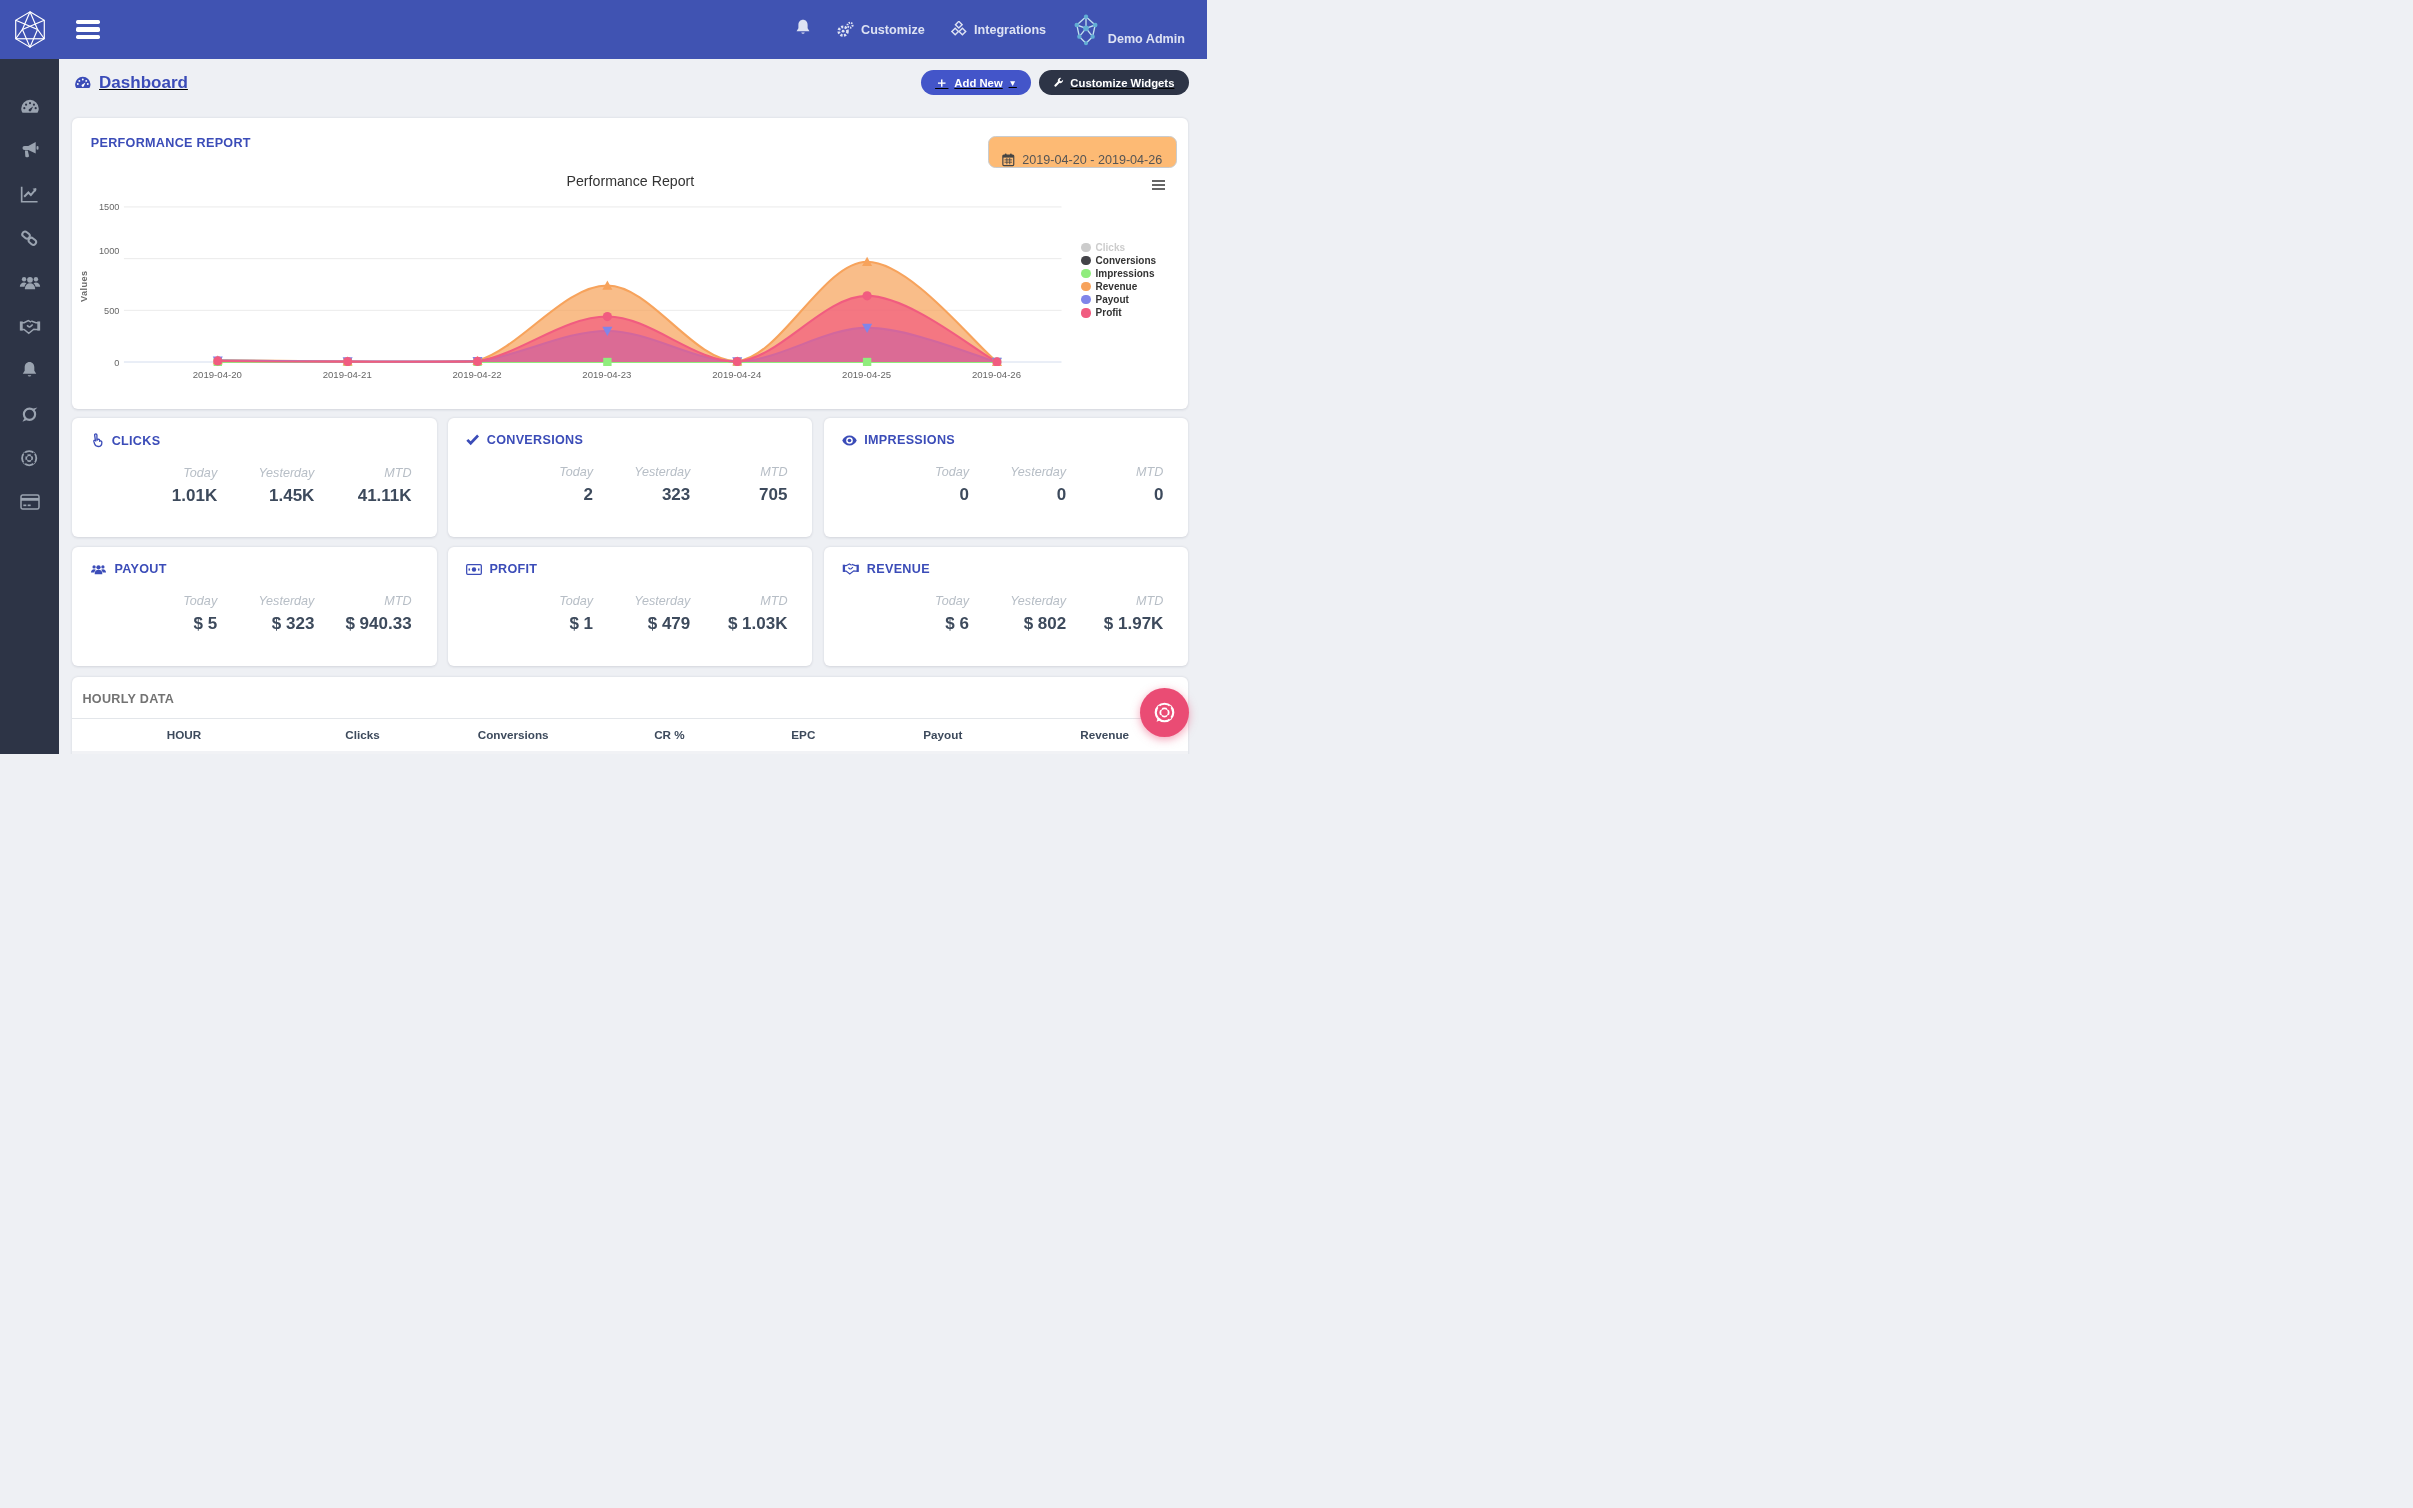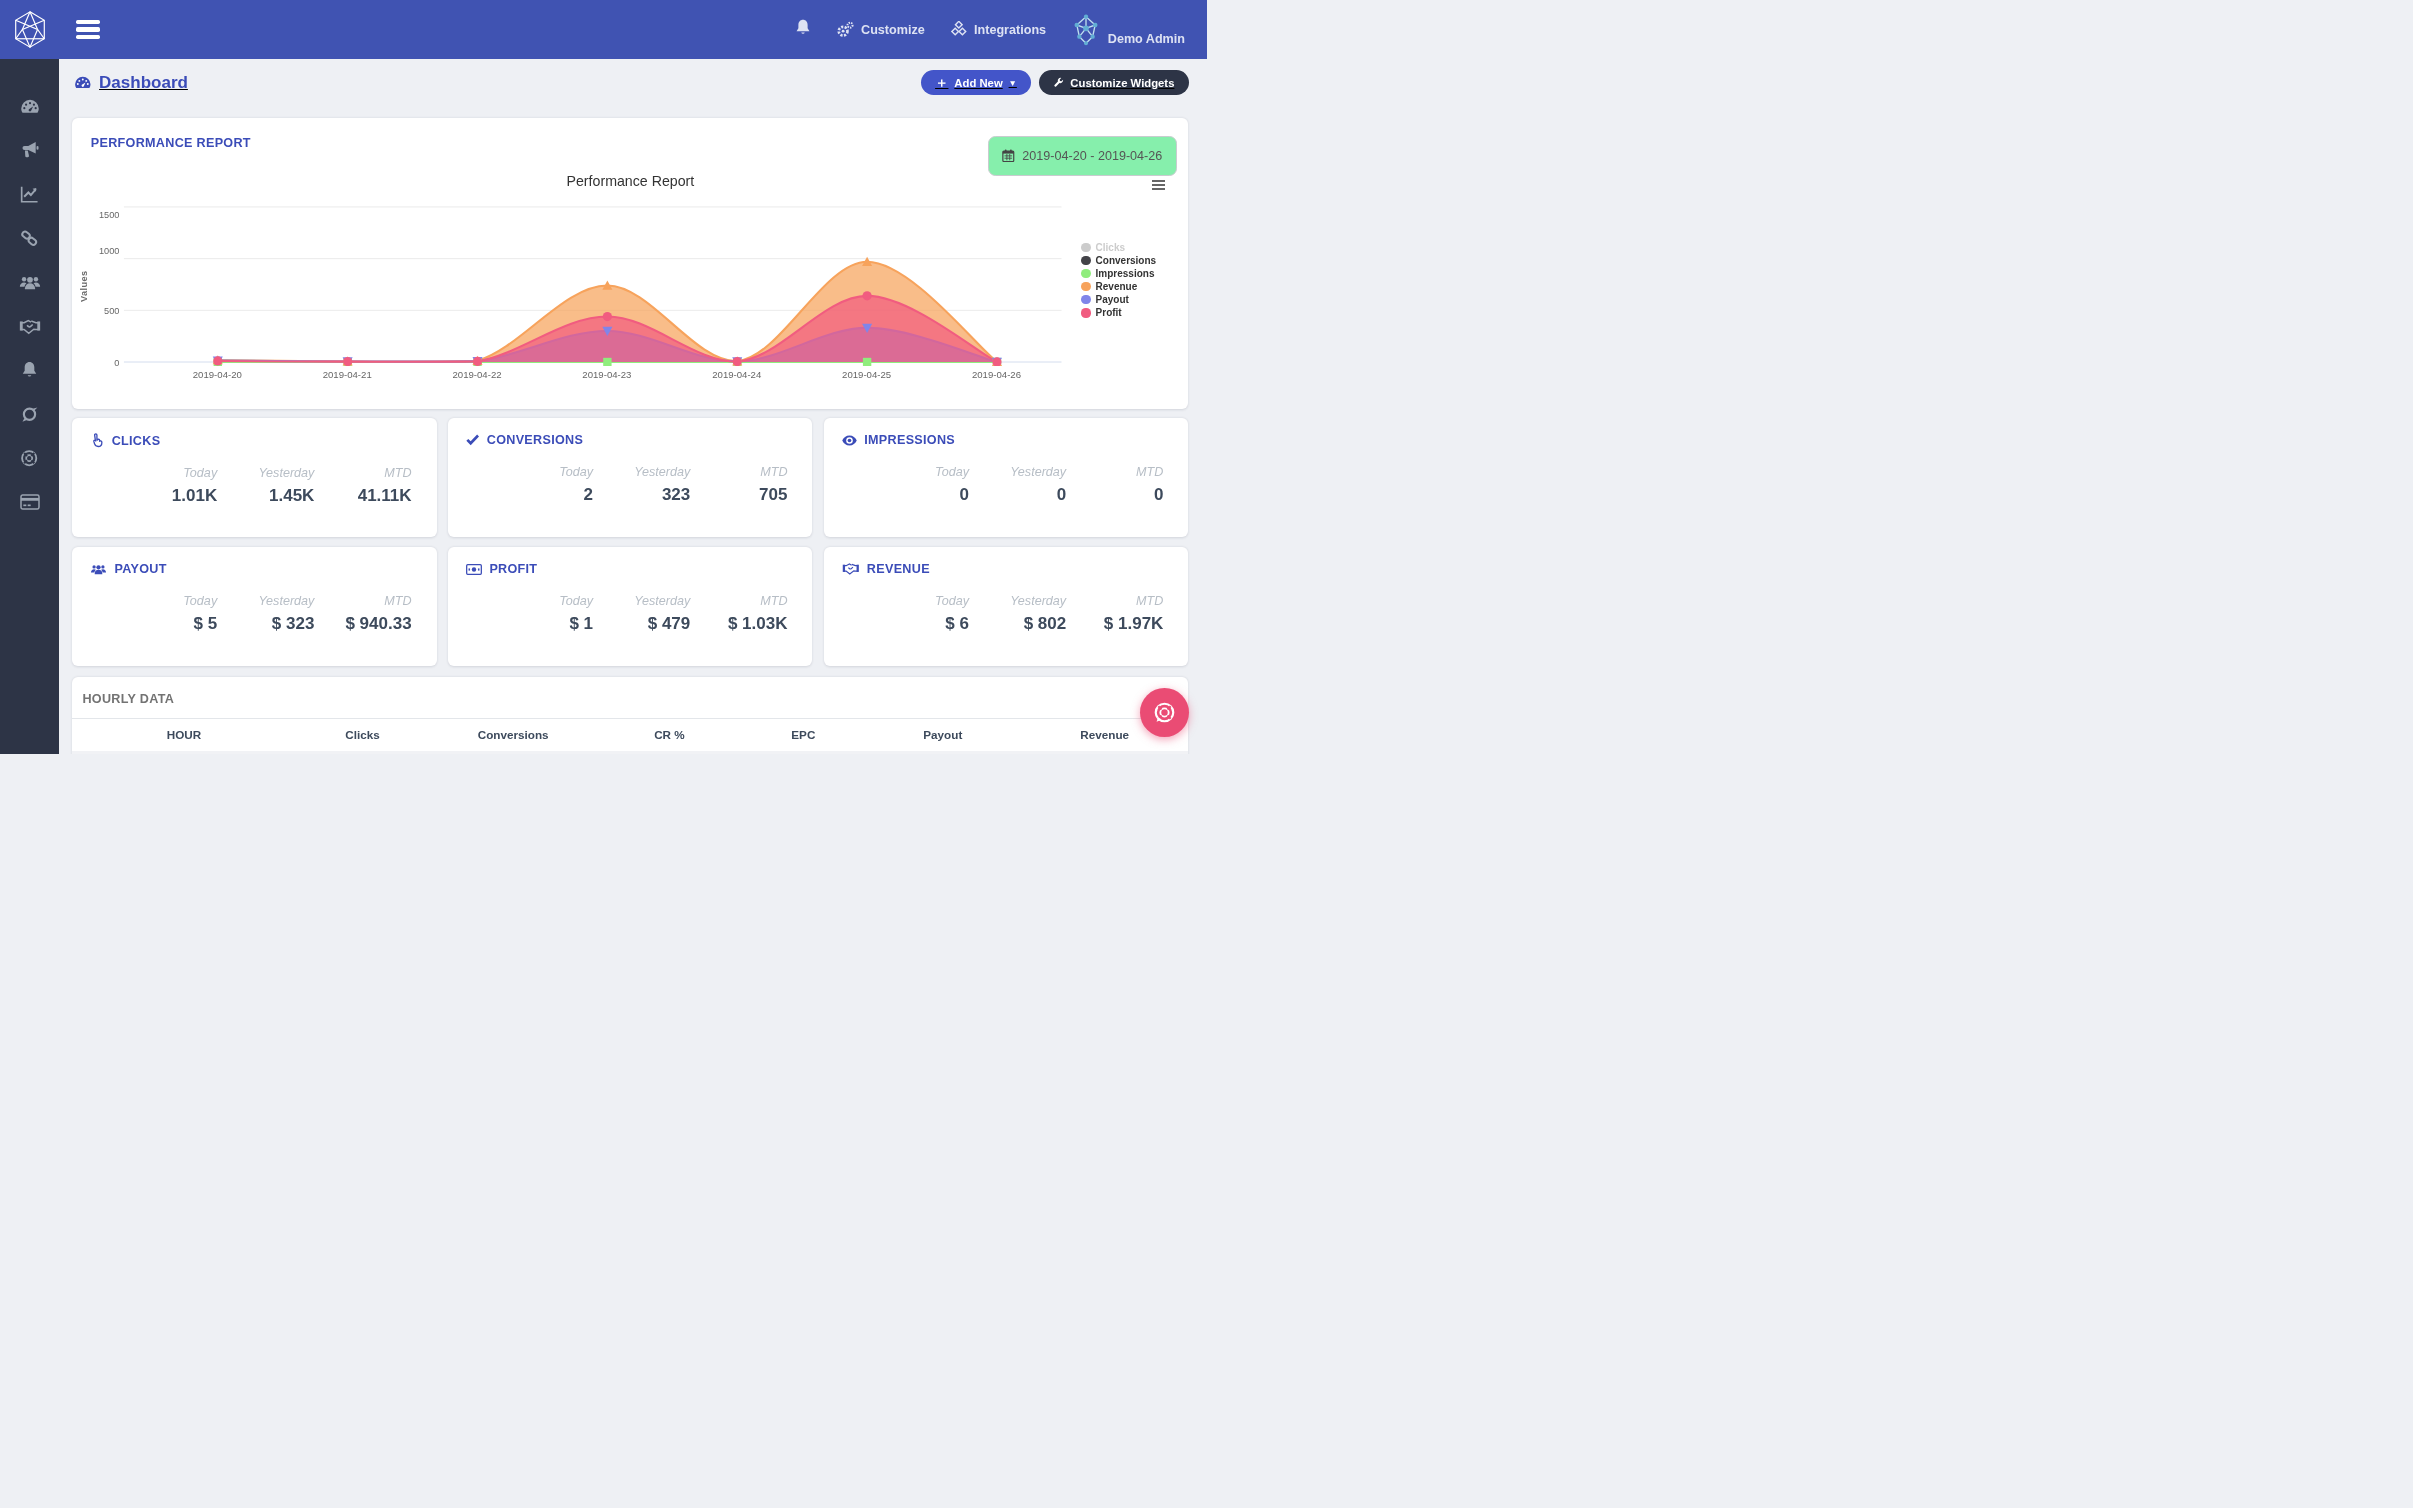--- a/index.html
+++ b/index.html
@@ -27,21 +27,21 @@
   .btn { height:25px; border:none; border-radius:12.6px; color:#fff; font-size:11.3px; font-weight:700; display:flex; align-items:center; gap:5.9px; padding:0 14.2px; cursor:pointer; font-family:"Liberation Sans",sans-serif; }
   .btn-blue { background:#4355c9; }
   .btn-dark { background:#2d3446; }
   .caret { font-size:8.4px; }
 
   .card { background:#ffffff; border-radius:5.9px; box-shadow:0 0.8px 2.5px rgba(45,52,70,.14); }
 
   
   .perf { position:absolute; left:13.4px; top:59px; width:1116px; height:291px; }
   .perf-title { position:absolute; left:18.4px; top:18.4px; font-size:12.6px; font-weight:700; letter-spacing:0.3px; color:#3b4cb8; }
-  .daterange { position:absolute; right:11.7px; top:17.6px; height:40px; border:0.8px solid #c9cccf; border-radius:7.5px; background:#86efac; display:flex; align-items:center; gap:7.5px; padding:0 13.4px; font-size:12.6px; color:#555; cursor:pointer; }
+  .daterange { position:absolute; right:11.7px; top:17.6px; height:32px; border:0.8px solid #c9cccf; border-radius:7.5px; background:#fdba74; display:flex; align-items:flex-end; gap:7.5px; padding:0 13.4px; font-size:12.6px; color:#555; cursor:pointer; }
   .chart-title { position:absolute; left:0; top:55px; width:1116px; text-align:center; font-size:14.2px; font-weight:500; color:#333333; }
   .chart-burger { position:absolute; right:23.5px; top:62px; display:flex; flex-direction:column; gap:2.1px; cursor:pointer; }
   .chart-burger span { width:12.6px; height:2.1px; background:#666; }
   .chart-svg { position:absolute; left:0; top:80px; }
   .ytick { position:absolute; width:30px; text-align:right; font-size:9.2px; color:#666; }
   .yaxis-title { position:absolute; left:6.7px; top:126px; width:15px; height:84px; writing-mode:vertical-rl; transform:rotate(180deg); text-align:center; font-size:9.2px; font-weight:700; letter-spacing:0.4px; color:#6b6b6b; }
   .xlabels { position:absolute; left:80px; top:251px; width:909px; display:flex; }
   .xlabels span { width:130px; text-align:center; font-size:9.6px; color:#666; }
   .legend { position:absolute; left:1009px; top:124px; display:flex; flex-direction:column; gap:2.1px; }
   .legend-item { display:flex; align-items:center; gap:5px; font-size:10px; font-weight:700; color:#333333; cursor:pointer; height:11px; }
@@ -293,21 +293,21 @@
     </div>
 
     <div class="chart-title">Performance Report</div>
     <div class="chart-burger">
         <span></span>
         <span></span>
         <span></span>
       </div>
 
     <div class="yaxis-title">Values</div>
-    <span class="ytick" style="left:17px; top:92px;">1500</span>
+    <span class="ytick" style="left:17px; top:84px;">1500</span>
     <span class="ytick" style="left:17px; top:128px;">1000</span>
     <span class="ytick" style="left:17px; top:188px;">500</span>
     <span class="ytick" style="left:17px; top:240px;">0</span>
 
     <svg id="chart-svg" class="chart-svg" width="1116" height="168" viewBox="0 0 1332 200">
         <line x1="62" x2="1181" y1="195.5" y2="195.5" stroke="#ccd6eb" stroke-width="1"></line>
         <line x1="62" x2="1181" y1="133.8" y2="133.8" stroke="#e6e6e6" stroke-width="1"></line>
         <line x1="62" x2="1181" y1="72.10000000000001" y2="72.10000000000001" stroke="#e6e6e6" stroke-width="1"></line>
         <line x1="62" x2="1181" y1="10.400000000000006" y2="10.400000000000006" stroke="#e6e6e6" stroke-width="1"></line>
         <path d="M 174,195.5 C 199.83333333333334,195.5 277.3333333333333,195.5 329,195.5 C 380.6666666666667,195.5 432.3333333333333,195.5 484,195.5 C 535.6666666666666,195.5 587.3333333333334,195.5 639,195.5 C 690.6666666666666,195.5 742.3333333333334,195.5 794,195.5 C 845.6666666666666,195.5 897.3333333333334,195.5 949,195.5 C 1000.6666666666666,195.5 1078.1666666666667,195.5 1104,195.5 L 1104,195.5 L 174,195.5 Z" fill="#90ed7d" fill-opacity="0.72" stroke="none"></path>

